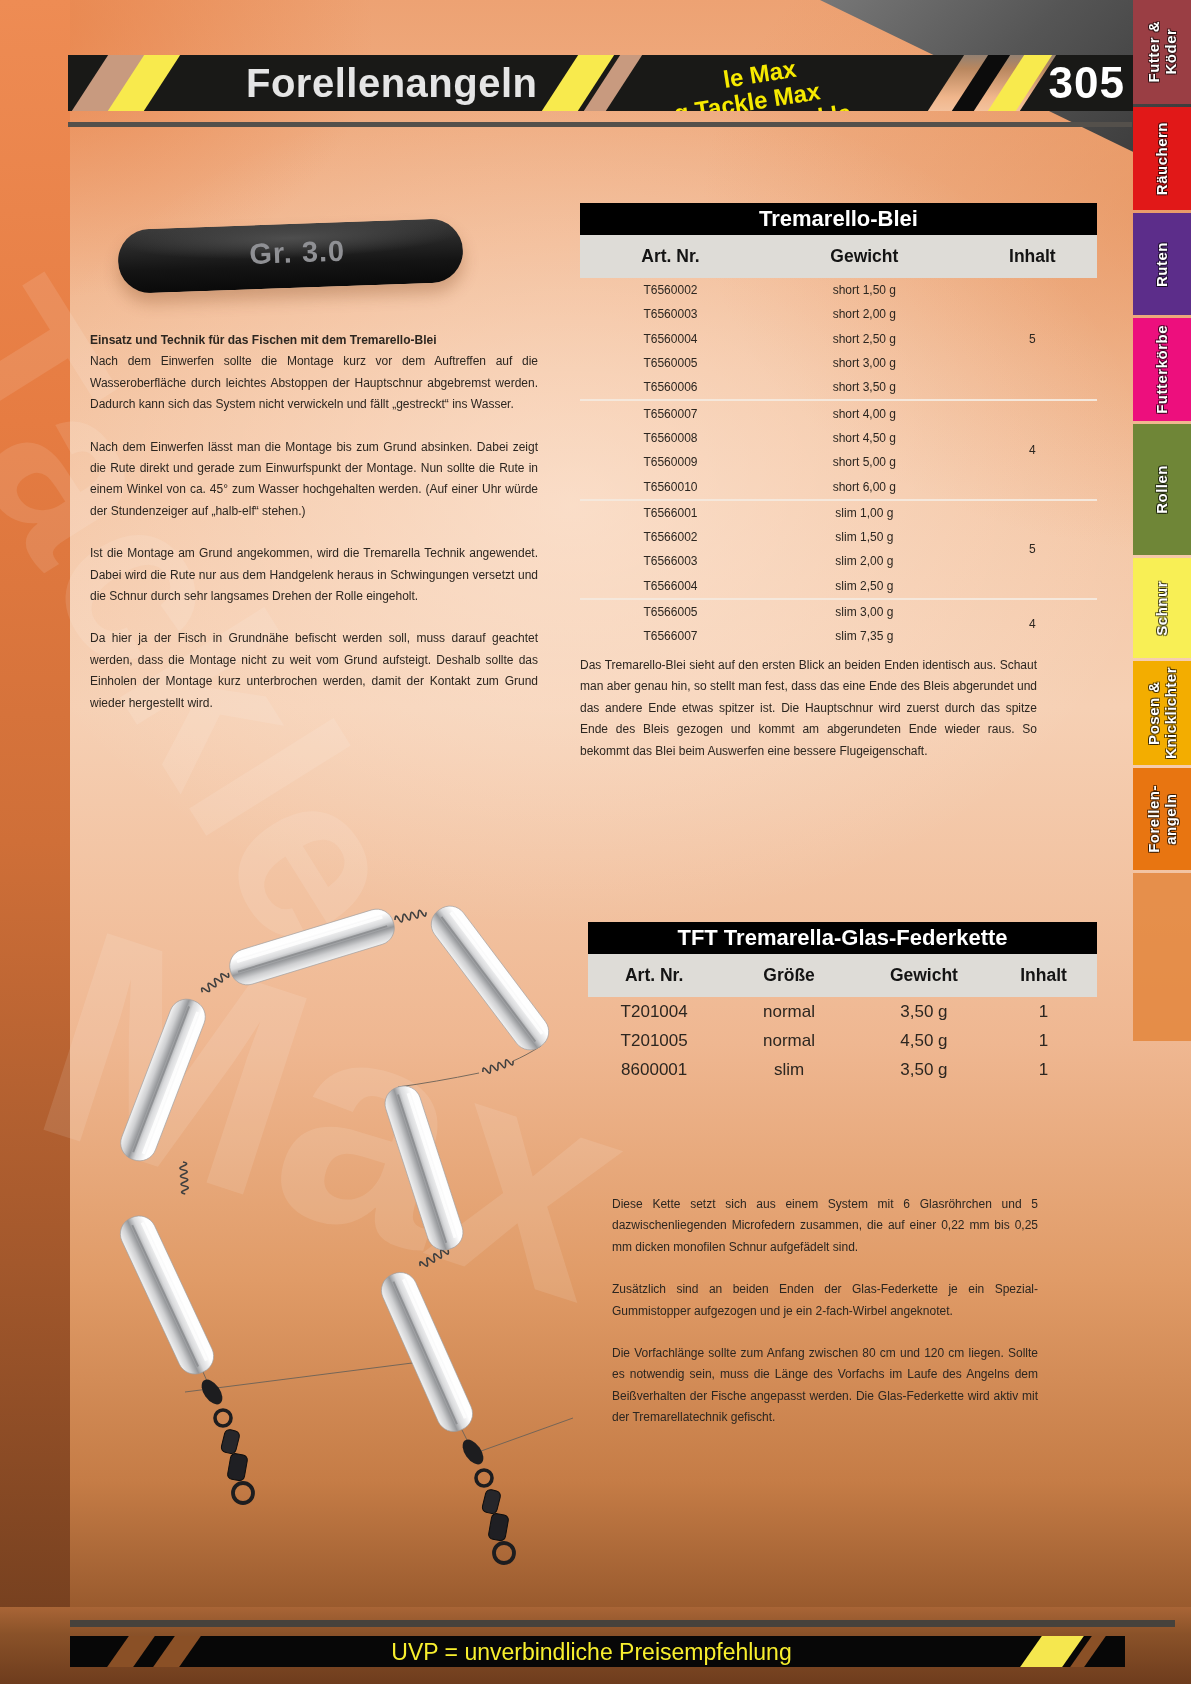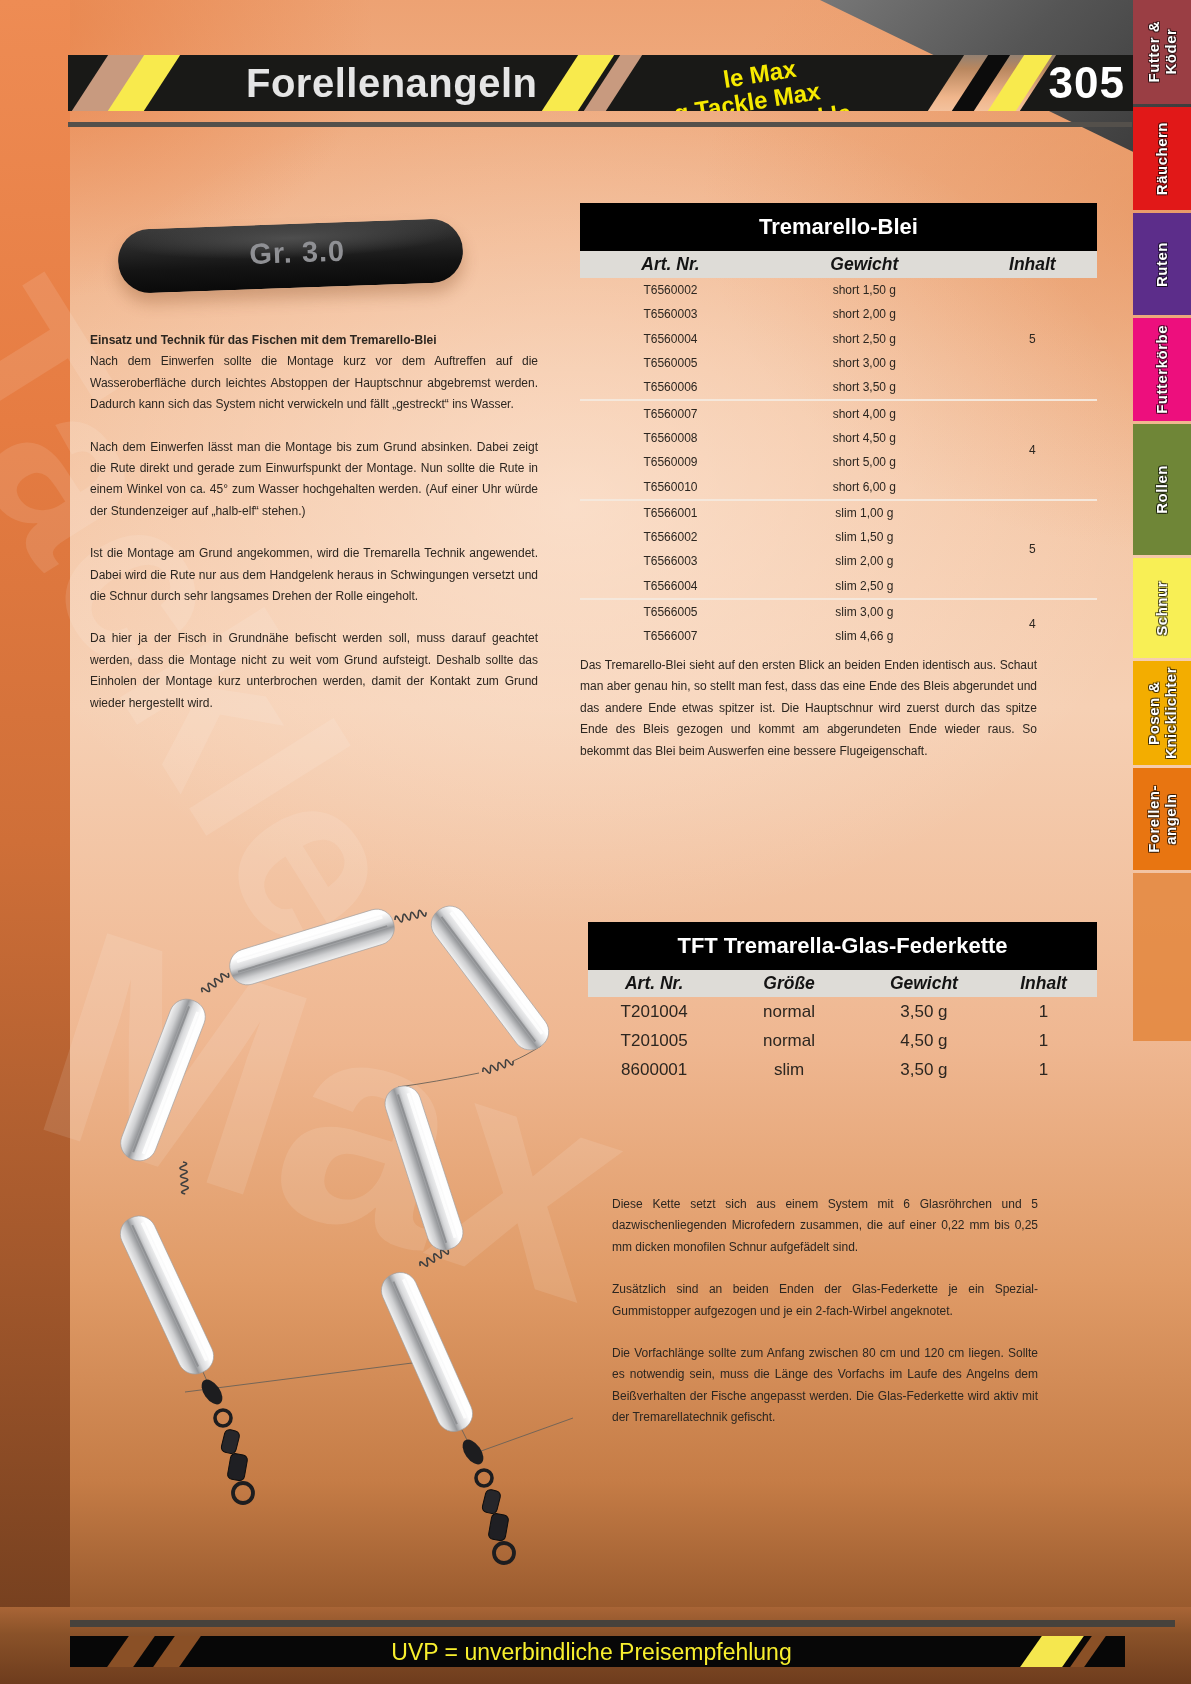--- a/index.html
+++ b/index.html
@@ -62,22 +62,22 @@
   .article p{margin:0 0 21px 0;}
   .article .lead-head{font-weight:bold;margin:0;}
   #article1{left:90px;top:330px;width:448px;}
   #note1{left:580px;top:655px;width:457px;}
   #article2{left:612px;top:1194px;width:426px;}
 
   
   .ctable{position:absolute;z-index:4;border-collapse:collapse;table-layout:fixed;}
   #table1{left:580px;top:203px;width:517px;}
   #table2{left:588px;top:922px;width:509px;}
-  .ctable .tbar th{background:#000;color:#fff;font-size:22px;font-weight:bold;height:32px;text-align:center;padding:8px;}
-  .ctable .cols th{background:#dedcd7;color:#141414;font-size:17.5px;font-weight:bold;height:27px;text-align:center;padding:0;font-style:italic;}
+  .ctable .tbar th{background:#000;color:#fff;font-size:22px;font-weight:bold;height:32px;text-align:center;padding:0;}
+  .ctable .cols th{background:#dedcd7;color:#141414;font-size:17.5px;font-weight:bold;height:27px;text-align:center;padding:8px;}
   #table1 td{height:24.3px;font-size:12px;text-align:center;padding:0;vertical-align:middle;}
   #table2 td{height:29px;font-size:17px;text-align:center;padding:0;vertical-align:middle;}
   #table1 tr.group-end td{border-bottom:2px solid #f5e8dc;}
   #table1 td.inhalt{border-bottom:2px solid #f5e8dc;}
   #table1 tr:last-child td, #table1 td.inhalt.last{border-bottom:none;}
 
   
   .footer-rule{position:absolute;left:70px;top:1620px;width:1105px;height:7px;background:#46423c;z-index:4;}
   .footer-bar{position:absolute;left:70px;top:1636px;width:1055px;height:31px;background:#070707;z-index:4;overflow:hidden;}
   .fstripe{position:absolute;top:-6px;bottom:-6px;width:26px;transform:skewX(-35deg);}
@@ -233,21 +233,21 @@
           <td>T6566004</td>
           <td>slim 2,50 g</td>
         </tr>
         <tr>
           <td>T6566005</td>
           <td>slim 3,00 g</td>
           <td rowspan="2" class="inhalt last">4</td>
         </tr>
         <tr>
           <td>T6566007</td>
-          <td>slim 4,66 g</td>
+          <td>slim 7,35 g</td>
         </tr>
       </tbody>
   </table>
 
   <div class="article" id="note1">Das Tremarello-Blei sieht auf den ersten Blick an beiden Enden identisch aus. Schaut man aber genau hin, so stellt man fest, dass das eine Ende des Bleis abgerundet und das andere Ende etwas spitzer ist. Die Hauptschnur wird zuerst durch das spitze Ende des Bleis gezogen und kommt am abgerundeten Ende wieder raus. So bekommt das Blei beim Auswerfen eine bessere Flugeigenschaft.</div>
 
   <svg class="chain-svg" width="520" height="760" viewBox="0 0 520 760">
     <defs>
       <linearGradient id="tg" x1="0" y1="0" x2="0" y2="1">
         <stop offset="0" stop-color="#fdfdfd"></stop>

